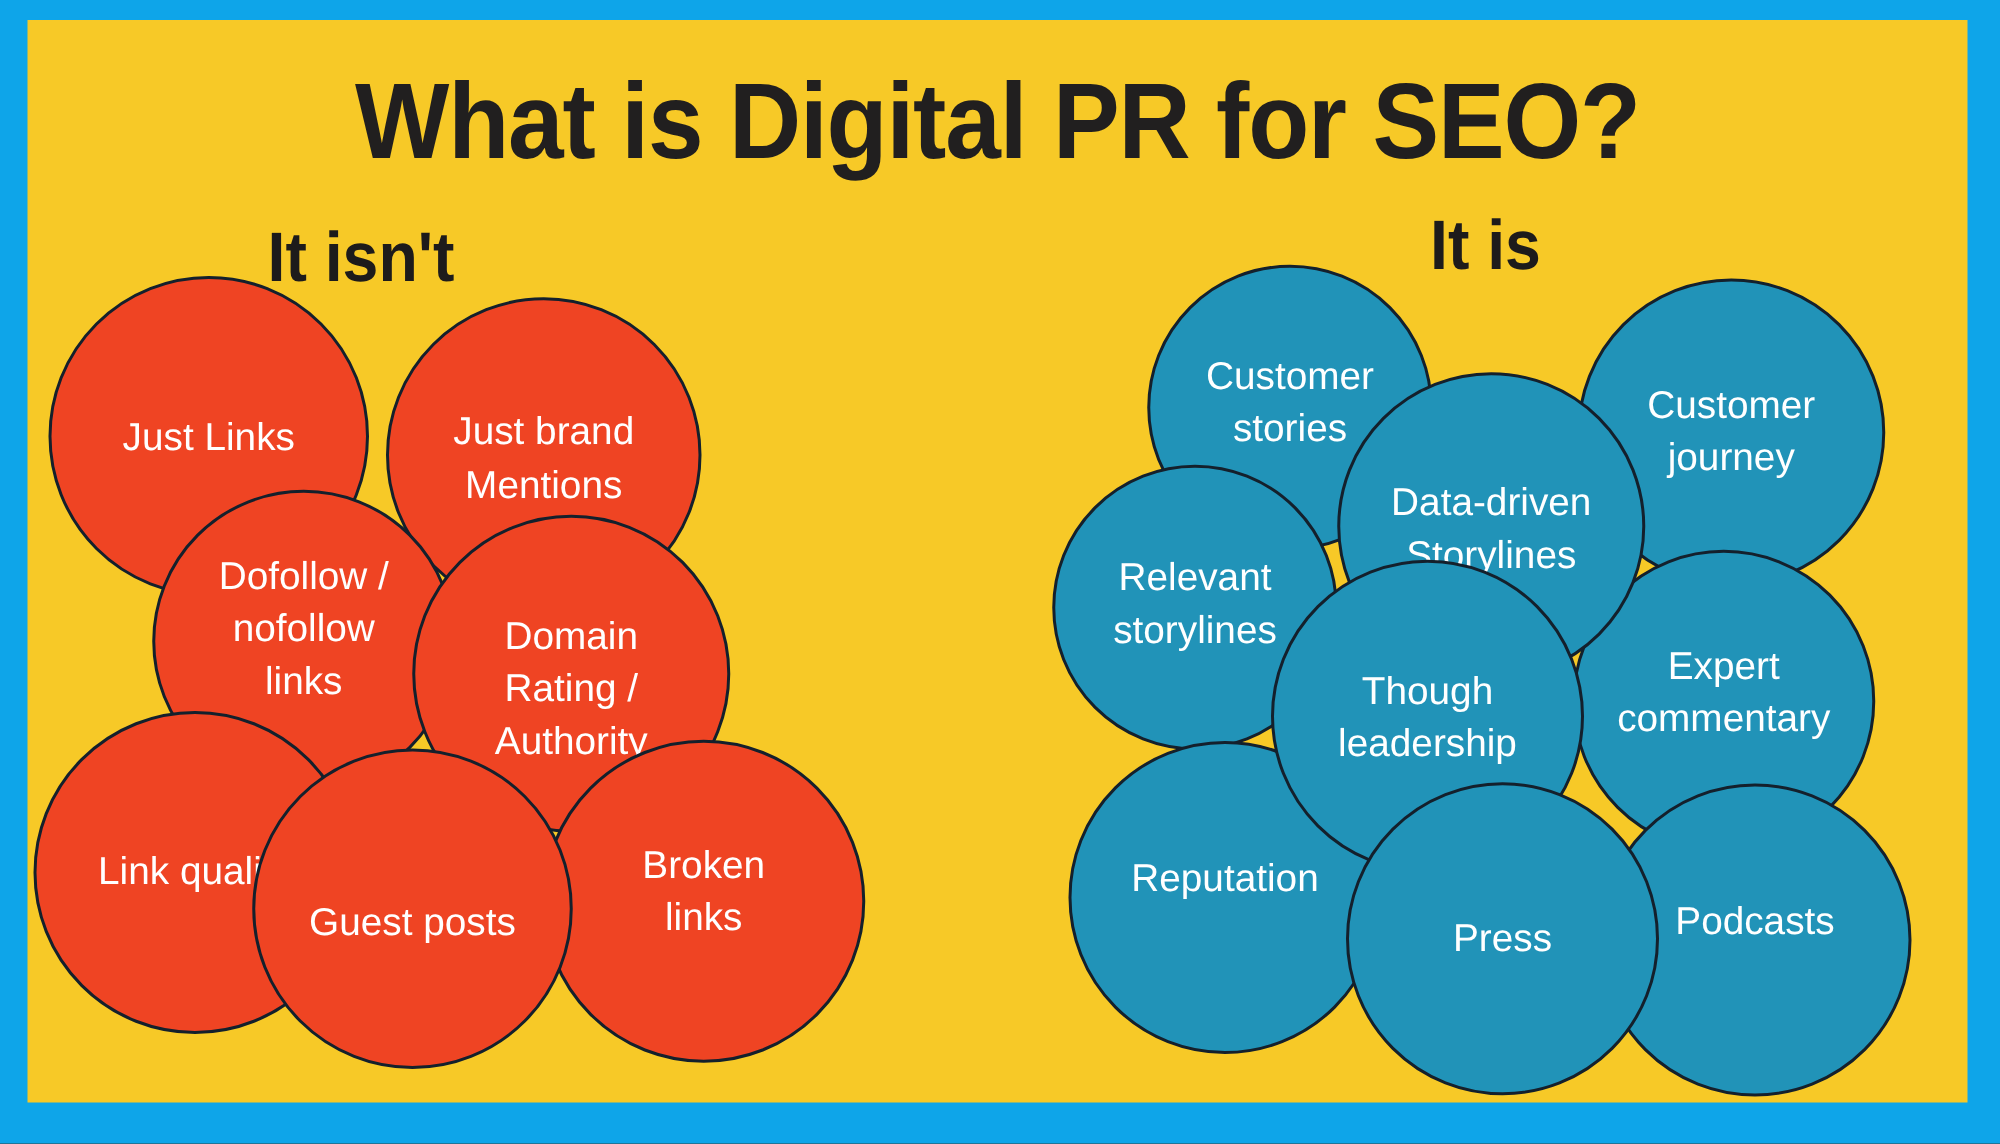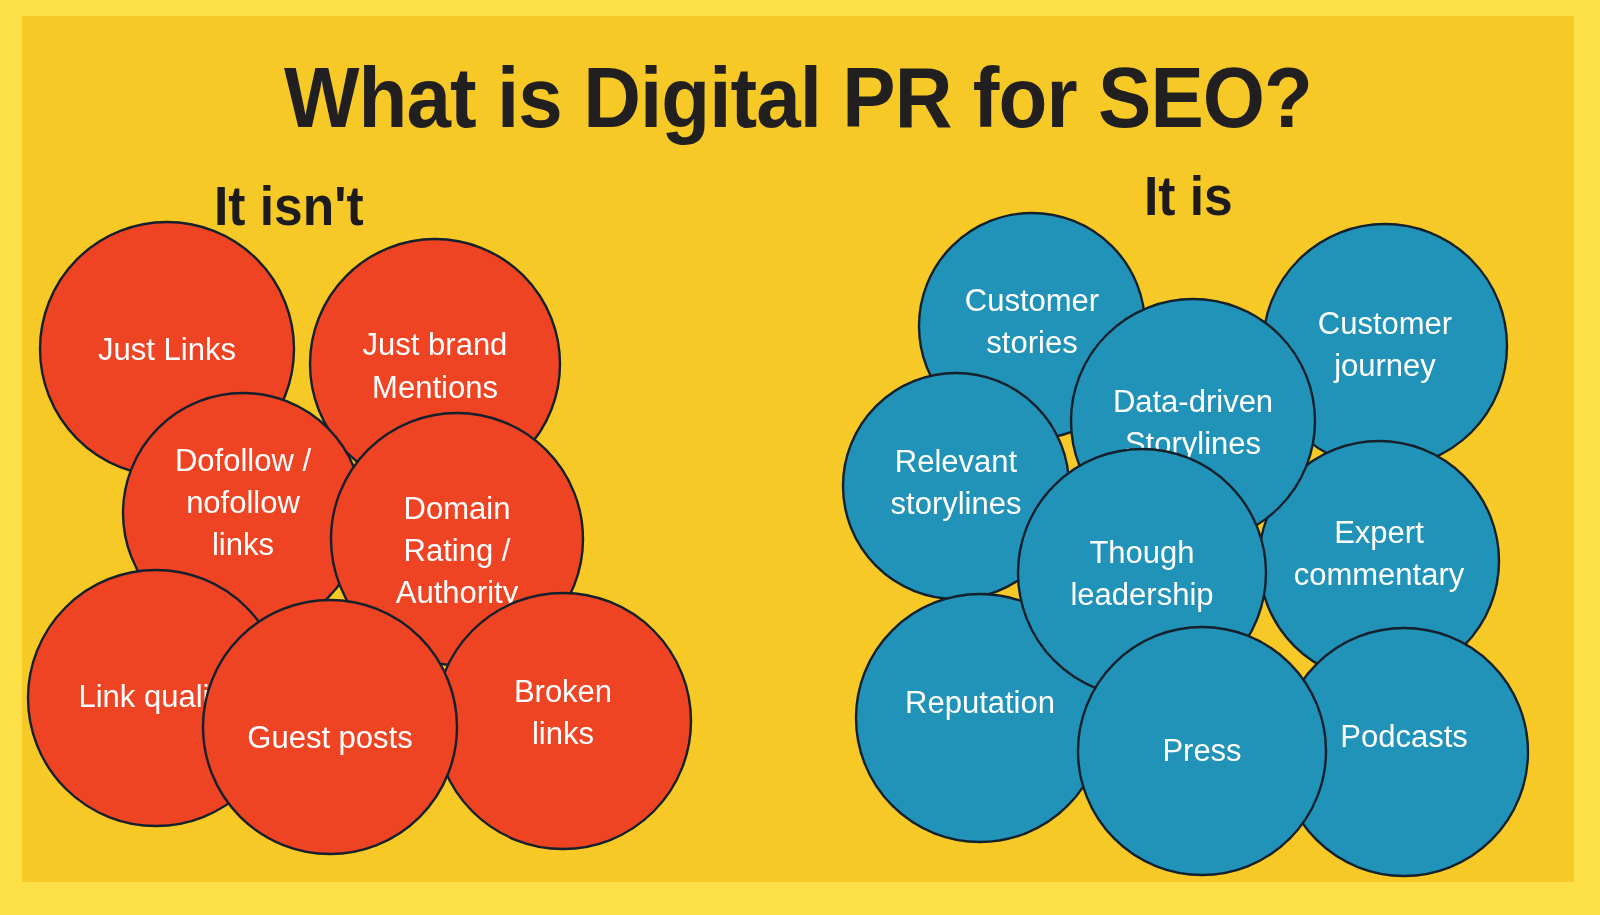--- a/index.html
+++ b/index.html
@@ -12,21 +12,21 @@
     width: 1600px;
     height: 915px;
     overflow: hidden;
     font-family: "Liberation Sans", sans-serif;
   }
 
   #infographic {
     position: relative;
     width: 1600px;
     height: 915px;
-    background: #fde047;
+    background: #0ea5e9;
   }
 
   
   #panel {
     position: absolute;
     left: 22px;
     top: 16px;
     width: 1552px;
     height: 866px;
     background: #f7c927;

